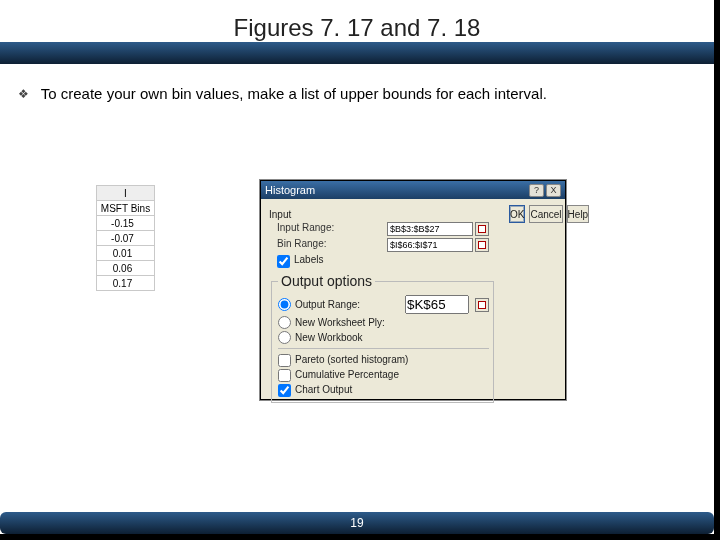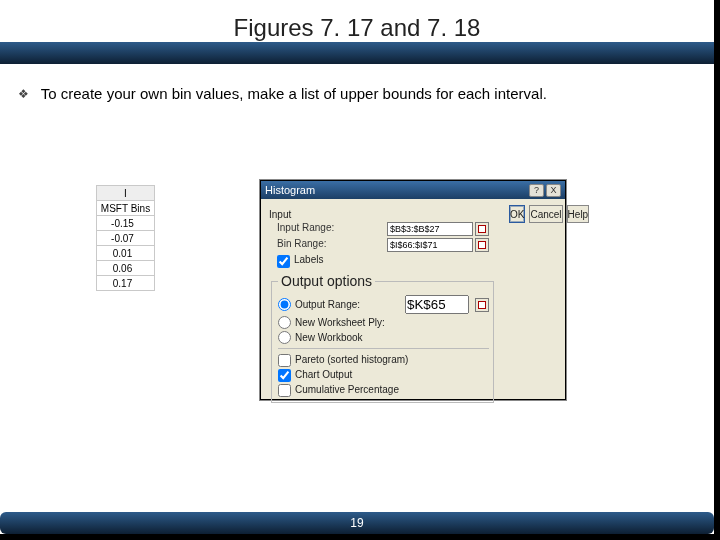--- a/index.html
+++ b/index.html
@@ -184,26 +184,26 @@
         <div class="radio-row">
           <input type="radio" name="out" style="">
           <span>New Workbook</span>
         </div>
         <hr class="sep">
         <div class="radio-row">
           <input type="checkbox" class="cb" style="">
           <span>Pareto (sorted histogram)</span>
         </div>
         <div class="radio-row">
+          <input type="checkbox" class="cb" style="">
+          <span>Cumulative Percentage</span>
+        </div>
+        <div class="radio-row">
           <input type="checkbox" class="cb" checked="" style="">
           <span>Chart Output</span>
-        </div>
-        <div class="radio-row">
-          <input type="checkbox" class="cb" style="">
-          <span>Cumulative Percentage</span>
         </div>
       </fieldset>
     </div>
   </div>
 
   <div class="footer-bar">
     <span>19</span>
   </div>
 </div>
 

